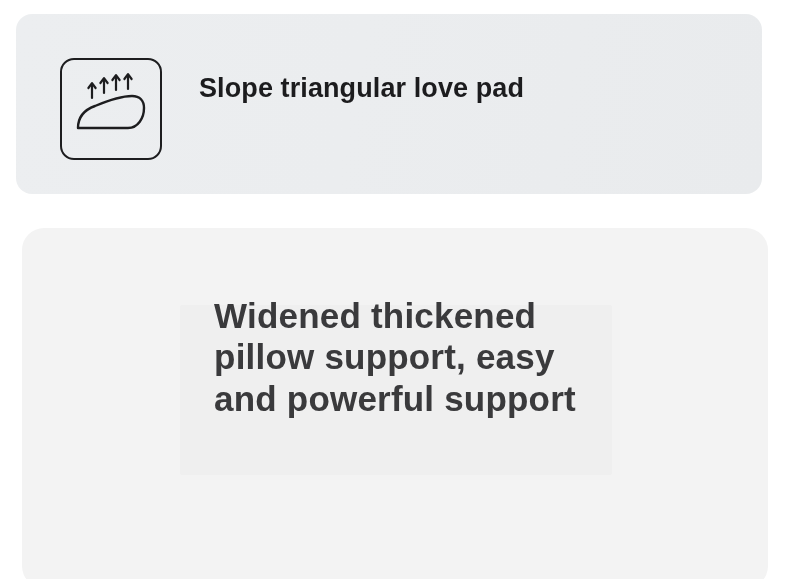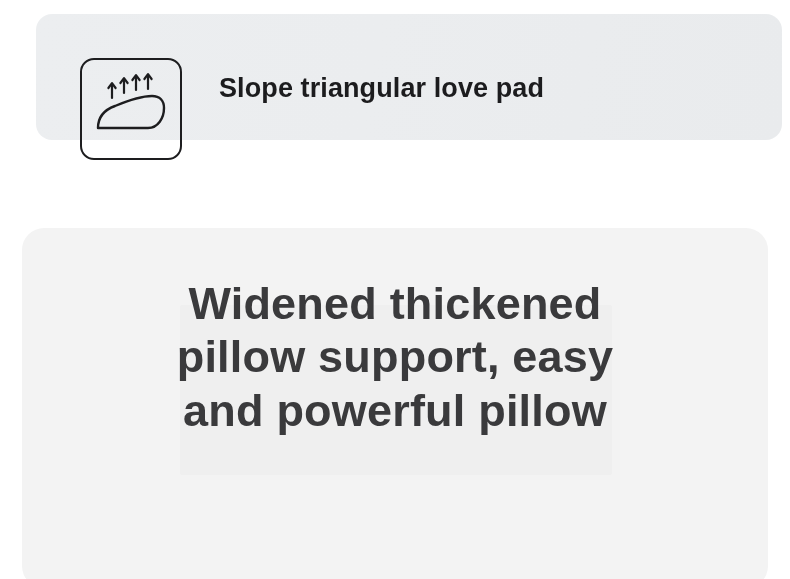--- a/index.html
+++ b/index.html
@@ -16,24 +16,24 @@
   .page {
     position: relative;
     width: 790px;
     height: 579px;
     background: #ffffff;
   }
 
   
   .feature-card {
     position: absolute;
-    left: 36px;
+    left: 16px;
     top: 14px;
     width: 746px;
-    height: 126px;
+    height: 180px;
     border-radius: 16px;
     background: linear-gradient(100deg, #eceef0 0%, #ebedef 45%, #e9ebed 100%);
     box-sizing: border-box;
   }
   .feature-inner {
     position: absolute;
     left: 44px;
     top: 44px;
     display: flex;
     align-items: flex-start;
@@ -98,22 +98,21 @@
     position: absolute;
     left: 158px;
     top: 77px;
     width: 432px;
     height: 170px;
     background: #efefef;
     border-radius: 2px;
   }
   .headline {
     position: relative;
-    text-align: center;
-    font-size: 45px;
+    font-size: 35px;
     font-weight: 700;
     color: #3a3a3c;
     line-height: 1.18;
     letter-spacing: 0.2px;
     z-index: 2;
     padding-top: 8px;
   }
   .headline .line {
     display: block;
     white-space: nowrap;
@@ -151,18 +150,18 @@
 
     </div>
   </div>
 
   <div class="lower-panel">
     <div class="headline-wrap">
       <div class="headline-bg"></div>
       <div class="headline">
         <span class="line">Widened thickened</span>
         <span class="line">pillow support, easy</span>
-        <span class="line">and powerful pillow</span>
+        <span class="line">and powerful support</span>
       </div>
     </div>
   </div>
 
 </div>
 
 </body></html>

